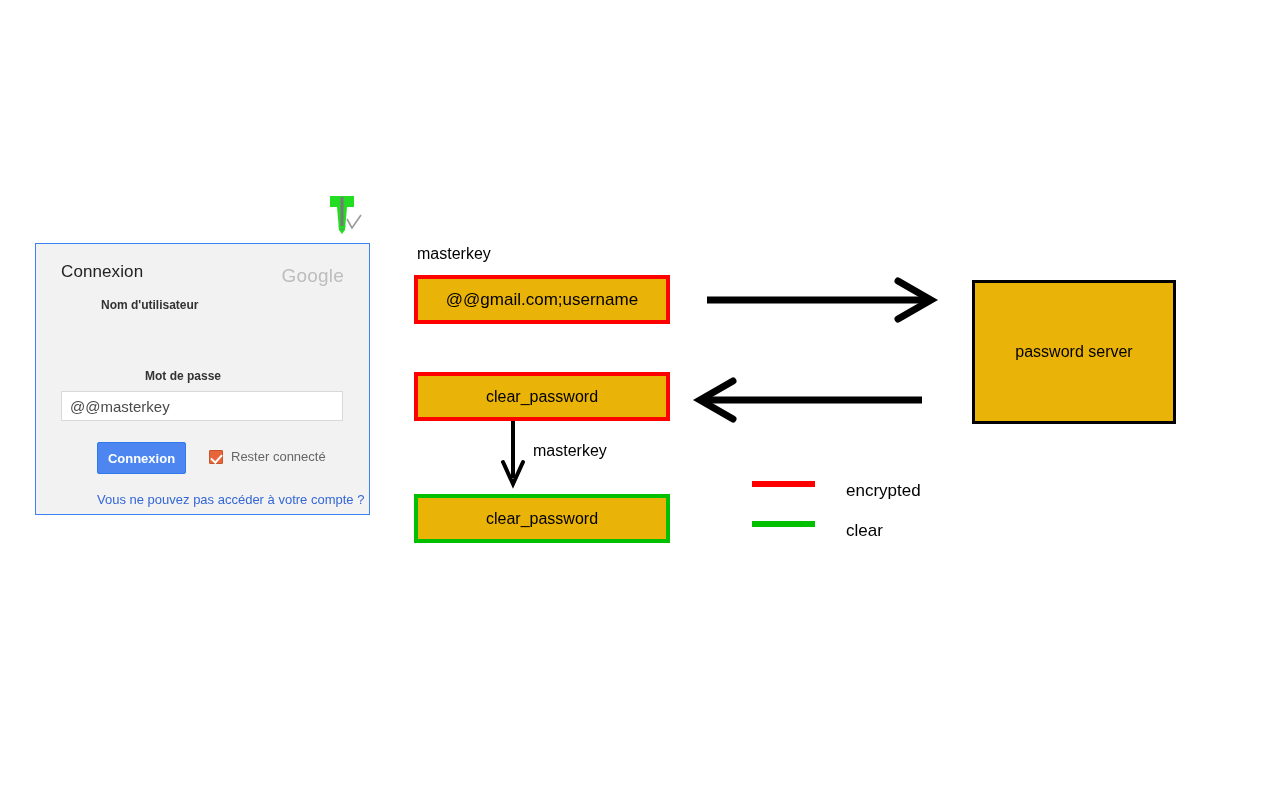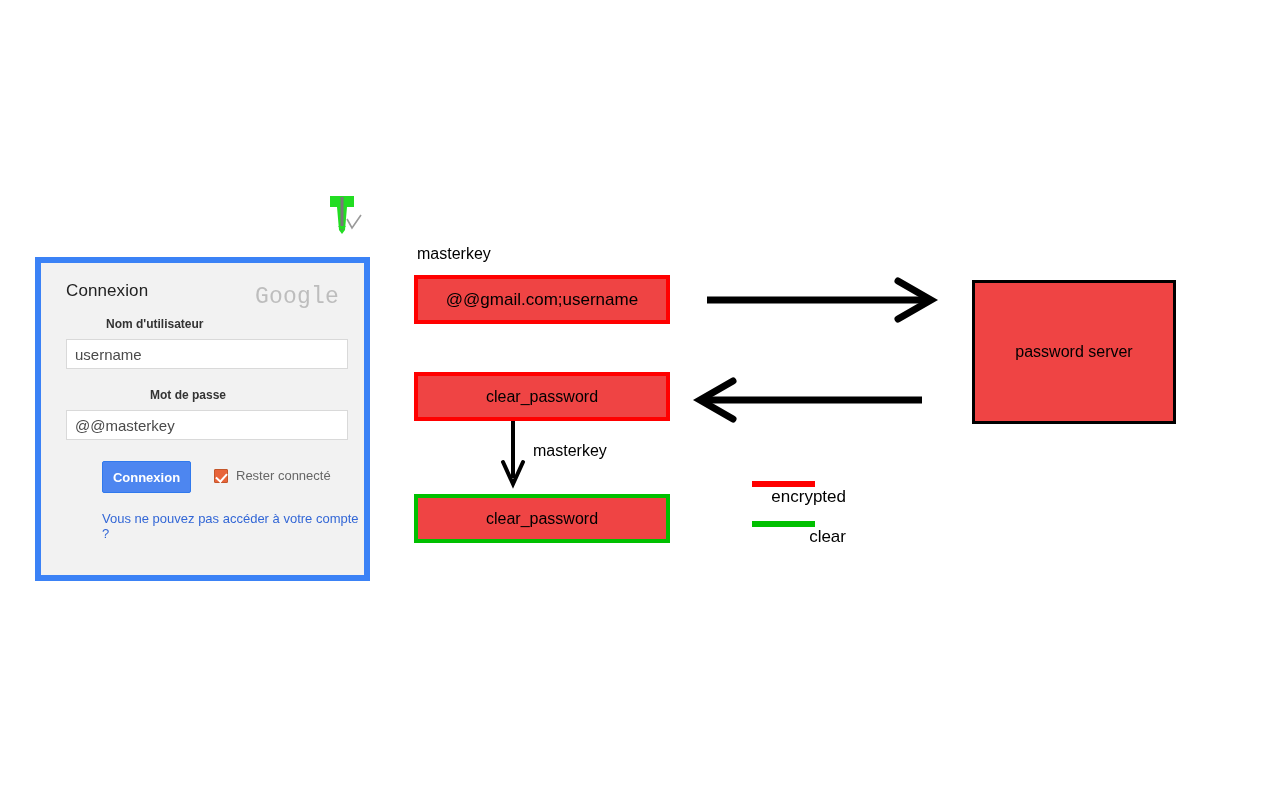--- a/index.html
+++ b/index.html
@@ -13,25 +13,25 @@
     position: relative;
     overflow: hidden;
     font-family: "Liberation Sans", sans-serif;
     -webkit-font-smoothing: antialiased;
   }
 
   
   .login-card {
     position: absolute;
     left: 35px;
-    top: 257px;
+    top: 243px;
     width: 335px;
-    height: 324px;
+    height: 272px;
     background: #f2f2f2;
-    border: 6px solid #3b82f6;
+    border: 1px solid #3b82f6;
     box-sizing: border-box;
   }
   .login-head {
     position: absolute;
     left: 25px;
     top: 18px;
     right: 25px;
     height: 26px;
   }
   .login-title {
@@ -40,22 +40,22 @@
     top: 0;
     font-size: 17px;
     color: #222;
     font-family: "Liberation Sans", sans-serif;
     letter-spacing: .1px;
   }
   .google-wordmark {
     position: absolute;
     right: 0;
     top: 3px;
-    font-family: Liberation Mono, monospace;
-    font-size: 23px;
+    font-family: Liberation Sans, sans-serif;
+    font-size: 19px;
     color: #bdbdbd;
     letter-spacing: .2px;
   }
   .field-label {
     position: absolute;
     left: 25px;
     font-size: 12px;
     font-weight: bold;
     color: #333;
     font-family: "Liberation Sans", sans-serif;
@@ -153,21 +153,21 @@
   .dgm-label {
     position: absolute;
     font-family: Liberation Sans, sans-serif;
     font-size: 16px;
     color: #000;
     white-space: nowrap;
   }
   .dgm-box {
     position: absolute;
     box-sizing: border-box;
-    background: #ef4444;
+    background: #eab308;
     display: flex;
     align-items: center;
     justify-content: center;
     font-family: "Liberation Sans", sans-serif;
     font-size: 16px;
     color: #000;
     white-space: nowrap;
   }
   .box-red   { border: 4px solid #ff0000; }
   .box-green { border: 4px solid #00c000; }
@@ -178,23 +178,22 @@
   .box-clear-green { left: 414px; top: 494px; width: 256px; height: 49px; }
   .box-server { left: 972px; top: 280px; width: 204px; height: 144px; }
 
   .lbl-masterkey-top  { left: 417px; top: 245px; }
   .lbl-masterkey-mid  { left: 533px; top: 442px; }
 
   
   .legend { position: absolute; left: 752px; top: 481px; }
   .legend-row {
     display: flex;
-    align-items: flex-end;
+    align-items: flex-start;
     height: 40px;
-    flex-direction: column;
   }
   .legend-swatch {
     width: 63px;
     height: 6px;
     margin-right: 31px;
   }
   .sw-red   { background: #ff0000; }
   .sw-green { background: #00c000; }
   .legend-text {
     font-family: "Liberation Sans", sans-serif;
@@ -213,21 +212,20 @@
 <body>
 
 <div class="login-card">
 
   <div class="login-head">
     <div class="login-title">Connexion</div>
     <div class="google-wordmark">Google</div>
   </div>
 
   <label class="field-label label-user">Nom d'utilisateur</label>
-  <input class="text-input input-user" type="text" value="username" style="">
 
   <label class="field-label label-pass">Mot de passe</label>
   <input class="text-input input-pass" type="text" value="@@masterkey" style="">
 
   <button class="signin-button">Connexion</button>
 
   <div class="stay-signed">
     <span class="cbx"></span>
     <span class="stay-label">Rester connecté</span>
   </div>

